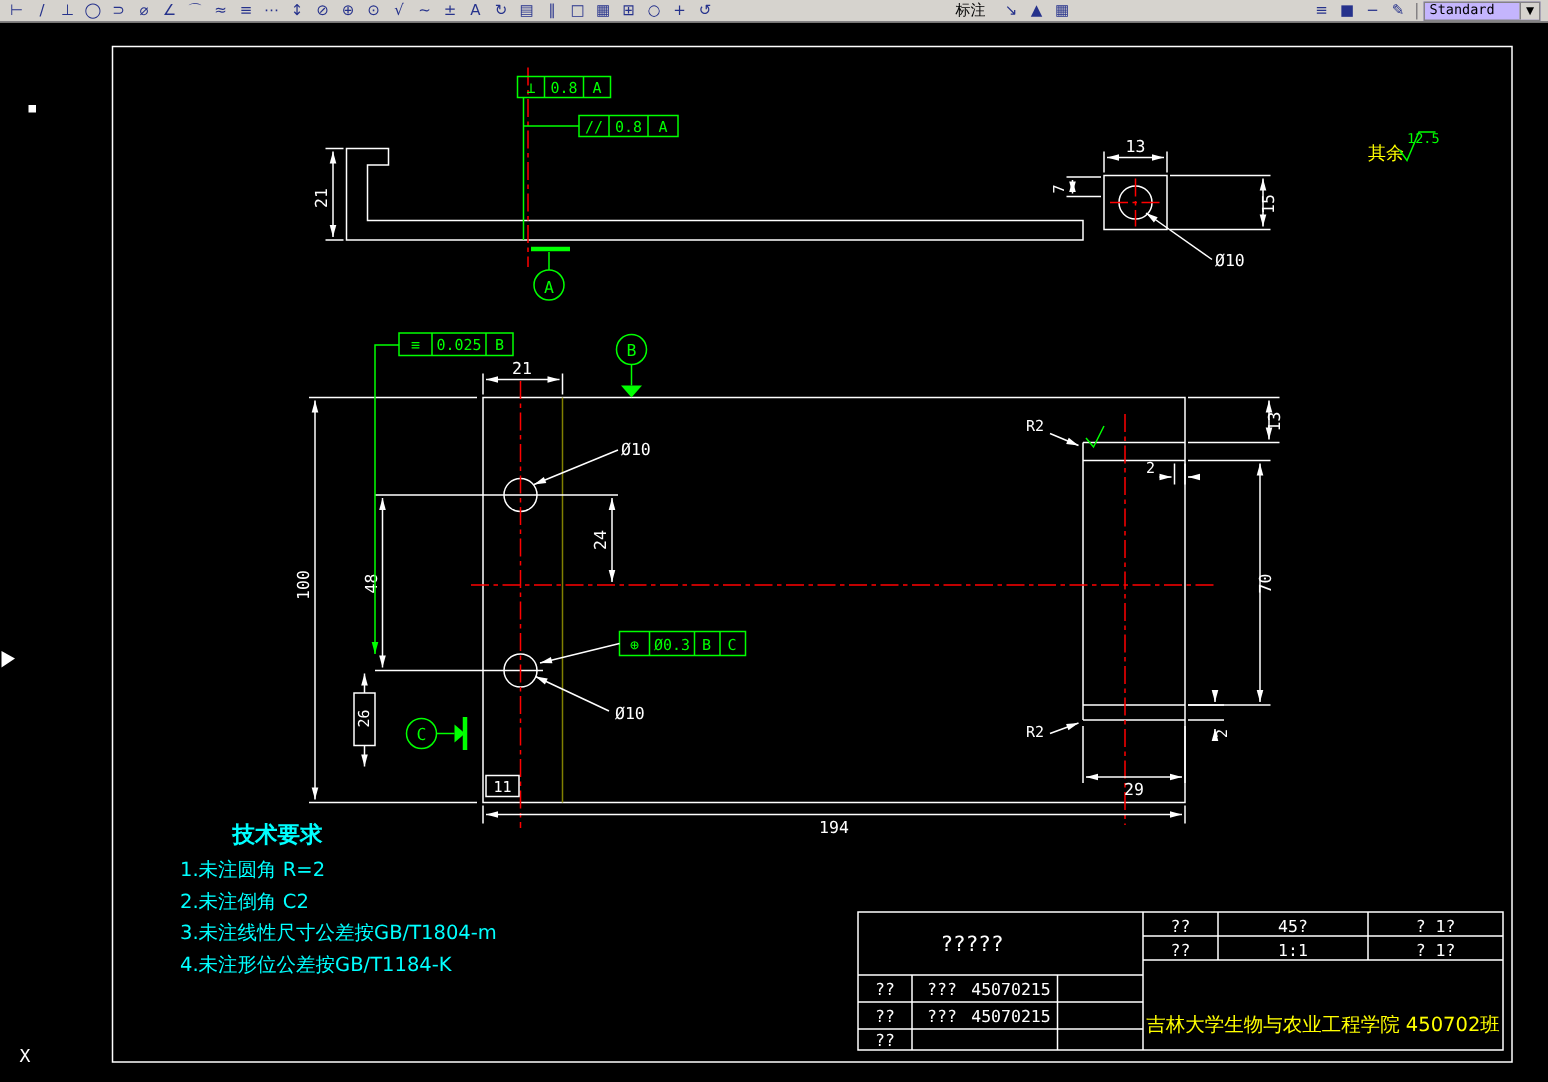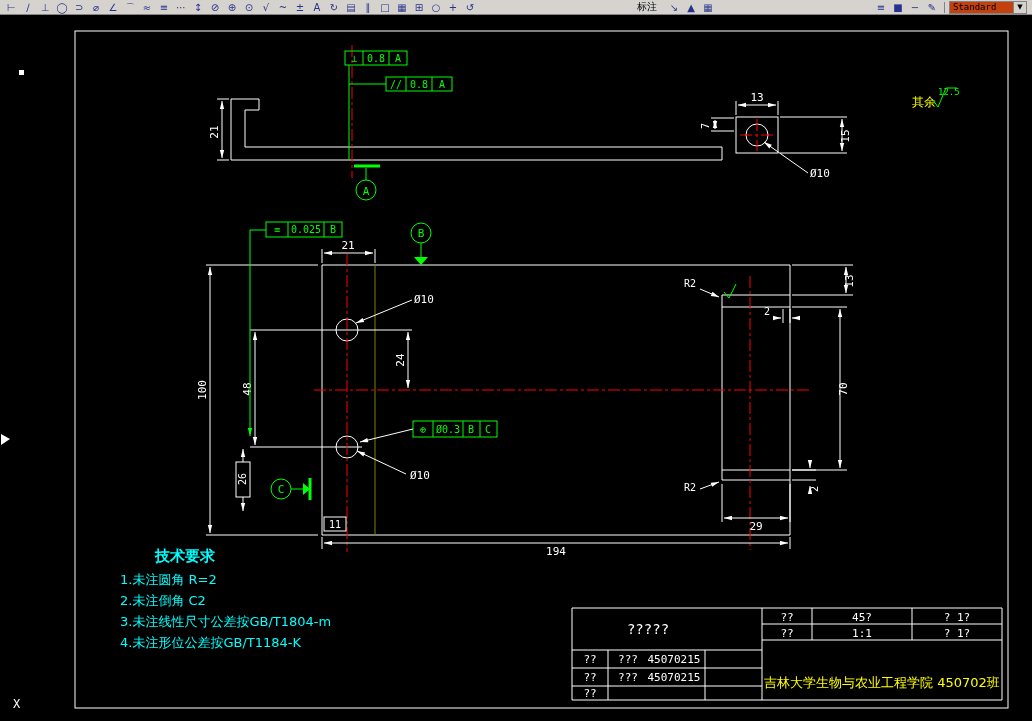--- a/index.html
+++ b/index.html
@@ -19,21 +19,21 @@
   }
   .tb-group { display:flex; align-items:center; gap:1px; }
   .tbicon {
     width:16px; height:13px; font-size:10px; line-height:13px;
     text-align:center; color:#26328c; cursor:pointer; overflow:hidden;
   }
   .tb-sep { width:1px; height:11px; background:#848284; margin:0 3px; }
   .tb-label { font-size:10px; color:#000; margin:0 8px 0 158px; white-space:nowrap; }
   .tb-spacer { flex:1; }
   .combo {
-    width:78px; height:13px; background:#c2410c; border:1px solid #848284;
+    width:78px; height:13px; background:#c4b5fd; border:1px solid #848284;
     display:flex; align-items:center; font-size:9px; color:#000;
     padding-left:3px; box-sizing:border-box; margin-right:2px;
   }
   .combo-text { flex:1; white-space:nowrap; overflow:hidden; font-family:"DejaVu Sans Mono","Liberation Mono",monospace; }
   .combo-arrow {
     width:12px; height:11px; background:#d6d3ce; border-left:1px solid #848284;
     text-align:center; font-size:7px; line-height:11px; color:#000;
   }
   
   svg.drawing { position:absolute; top:0; left:0; }

